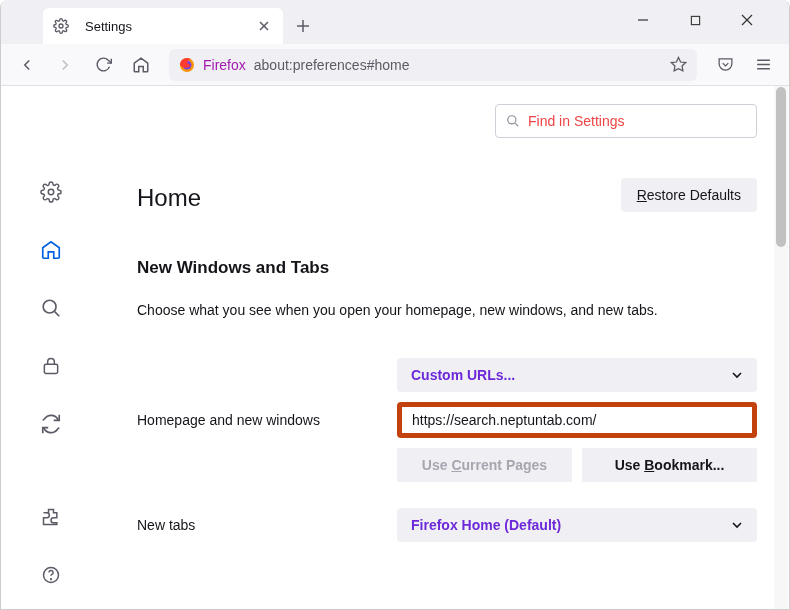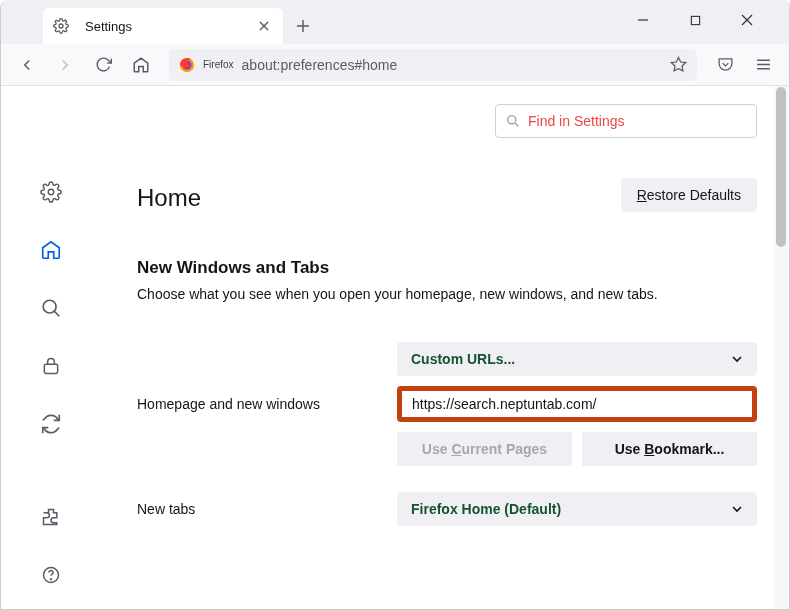--- a/index.html
+++ b/index.html
@@ -13,21 +13,21 @@
     .tab-title { font-size: 13px; color: #15141a; flex: 1; }
     .tab-close { width: 18px; height: 18px; display: flex; align-items: center; justify-content: center; cursor: pointer; }
     .newtab { width: 32px; height: 32px; display: flex; align-items: center; justify-content: center; color: #5b5b66; cursor: pointer; margin-bottom: 2px; }
     .winctrls { margin-left: auto; display: flex; gap: 20px; padding-right: 18px; margin-bottom: 8px; }
     .winbtn { width: 32px; height: 32px; display: flex; align-items: center; justify-content: center; color: #333; cursor: pointer; }
     
     .toolbar { height: 42px; background: #f9f9fb; border-bottom: 1px solid #e0e0e6; display: flex; align-items: center; padding: 0 10px; gap: 6px; }
     .nb { width: 32px; height: 32px; display: flex; align-items: center; justify-content: center; color: #5b5b66; border-radius: 4px; cursor: pointer; }
     .nb.disabled { color: #bfbfc9; }
     .urlbar { flex: 1; height: 32px; background: #f0f0f4; border-radius: 6px; display: flex; align-items: center; padding: 0 10px; gap: 8px; margin: 0 6px; }
-    .urlbar-prefix { font-size: 10px; color: #404040; }
+    .urlbar-prefix { font-size: 14px; color: #a21caf; }
     .urlbar-text { font-size: 14px; color: #5b5b66; }
     .urlbar-spacer { flex: 1; }
     .ffox-icon { width: 16px; height: 16px; }
     
     .content { flex: 1; display: flex; position: relative; background: #fff; }
     .scrollbar { position: absolute; right: 1px; top: 0; width: 14px; height: 100%; background: #f7f7f7; }
     .scrollbar-thumb { width: 10px; margin: 1px auto 0; height: 160px; background: #c1c1c1; border-radius: 5px; }
     
     .sidenav { width: 100px; padding-top: 90px; display: flex; flex-direction: column; align-items: center; gap: 26px; }
     .snav { width: 32px; height: 32px; display: flex; align-items: center; justify-content: center; color: #5b5b66; cursor: pointer; border-radius: 4px; }
@@ -36,28 +36,28 @@
     
     .main { flex: 1; padding: 18px 32px 0 36px; }
     .topsearch { display: flex; justify-content: flex-end; margin-bottom: 40px; }
     .searchbox { width: 262px; height: 34px; border: 1px solid #cfcfd8; border-radius: 4px; display: flex; align-items: center; padding: 0 10px; gap: 8px; color: #ef4444; font-size: 14px; }
     
     .titlerow { display: flex; align-items: flex-end; margin-bottom: 46px; }
     .pagetitle { font-size: 24px; font-weight: 500; color: #15141a; flex: 1; }
     .restorebtn { background: #f0f0f4; border: none; height: 34px; padding: 0 16px; font-size: 14px; color: #15141a; border-radius: 4px; cursor: pointer; }
     .restorebtn .ul { text-decoration: underline; }
     
-    .sect-title { font-size: 17px; font-weight: 600; color: #15141a; margin-bottom: 8px; }
+    .sect-title { font-size: 17px; font-weight: 600; color: #15141a; margin-bottom: 24px; }
     .sect-desc { font-size: 14px; color: #15141a; margin-bottom: 40px; }
     
     .frow { display: flex; align-items: center; margin-bottom: 10px; gap: 20px; }
     .flabel { width: 240px; font-size: 14px; color: #15141a; }
     .fcontrol { flex: 1; }
     
-    .dropdown { height: 34px; background: #f0f0f4; border-radius: 4px; display: flex; align-items: center; padding: 0 14px; font-size: 14px; font-weight: 600; color: #14532d; cursor: pointer; }
+    .dropdown { height: 34px; background: #f0f0f4; border-radius: 4px; display: flex; align-items: center; padding: 0 14px; font-size: 14px; font-weight: 600; color: #6d28d9; cursor: pointer; }
     .dropdown .dd-label { flex: 1; }
     .textinput { width: 100%; height: 36px; border: 5px solid #c2410c; border-radius: 4px; padding: 0 10px; font-size: 14px; color: #15141a; }
     .btnrow { display: flex; gap: 10px; }
     .graybtn { flex: 1; height: 34px; background: #f0f0f4; border: none; border-radius: 0; font-size: 14px; color: #15141a; font-weight: 600; cursor: pointer; }
     .graybtn.disabled { color: #a6a6b0; }
     .graybtn .ul { text-decoration: underline; }
     
     svg { display: block; }
   </style>
 </head>

